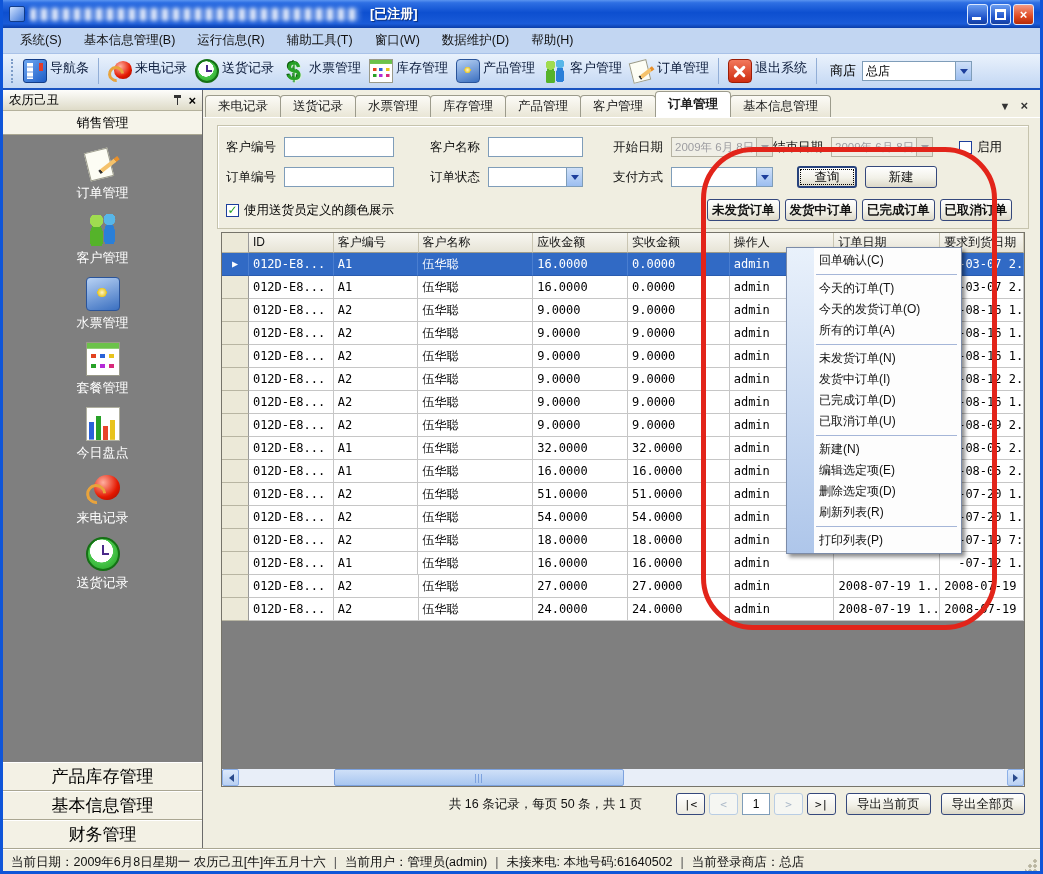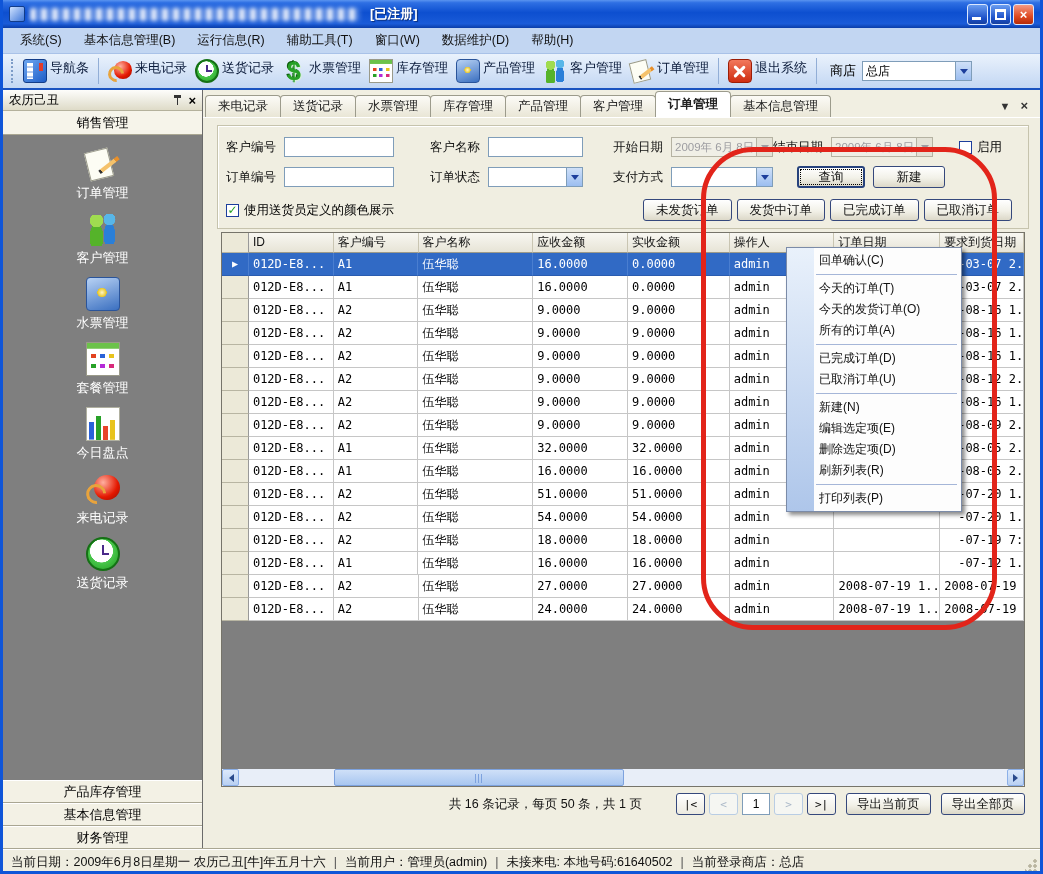--- a/index.html
+++ b/index.html
@@ -55,21 +55,21 @@
   .sb-title{flex:1;}
   .pin-icon{width:9px;height:11px;position:relative;cursor:pointer;}
   .pin-icon::before{content:"";position:absolute;top:0;left:1px;width:7px;height:3px;background:#333;}
   .pin-icon::after{content:"";position:absolute;top:3px;left:4px;width:1px;height:7px;background:#333;}
   .sb-close{font-weight:bold;font-size:13px;cursor:pointer;line-height:1;}
   .sb-section{height:24px;background:#f6f4ea;border-bottom:1px solid #a9a692;display:flex;align-items:center;justify-content:center;font-size:13px;cursor:pointer;}
   .sb-panel{flex:1;display:flex;flex-direction:column;align-items:center;padding-top:12px;gap:10px;overflow:hidden;}
   .sb-item{display:flex;flex-direction:column;align-items:center;gap:3px;cursor:pointer;}
   .sb-item .lbl{color:#fff;font-size:13px;}
   .sb-bottom{flex:none;}
-  .sb-bottom .sec{height:23px;background:#f3f1e5;border-top:1px solid #fff;border-bottom:1px solid #a9a692;display:flex;align-items:center;justify-content:center;font-size:13px;cursor:pointer;}
+  .sb-bottom .sec{height:29px;background:#f3f1e5;border-top:1px solid #fff;border-bottom:1px solid #a9a692;display:flex;align-items:center;justify-content:center;font-size:17px;cursor:pointer;}
   
   .main{flex:1;display:flex;flex-direction:column;min-width:0;}
   .tabstrip{height:28px;background:#f1efe2;display:flex;align-items:flex-end;padding:0 2px;border-bottom:1px solid #fff;}
   .tabs{display:flex;align-items:flex-end;flex:1;}
   .tab{height:22px;padding:0 12px;display:flex;align-items:center;font-size:12.5px;background:linear-gradient(#fcfbf7,#e9e6d6);border:1px solid #9c9b8c;border-bottom:none;border-radius:4px 4px 0 0;margin-right:-1px;cursor:pointer;color:#222;}
   .tab.active{height:26px;background:#fff;font-weight:bold;position:relative;z-index:2;}
   .tab-ctrl{display:flex;align-items:center;gap:10px;padding:0 10px 4px 0;font-size:11px;color:#333;}
   .tab-ctrl span{cursor:pointer;}
   .page{flex:1;background:#f0eee1;position:relative;min-height:0;}
   
@@ -87,21 +87,21 @@
   .datebox{width:102px;height:20px;border:1px solid #b5b2a2;background:#f0efe6;display:flex;align-items:center;color:#9d9da1;}
   .datebox .val{flex:1;padding:0 3px;font-size:11.5px;white-space:nowrap;overflow:hidden;}
   .datebox .combo-btn{background:#e4e2d6;border-left:1px solid #b5b2a2;}
   .datebox .tri-d{border-top-color:#9d9da1;}
   .cb{width:13px;height:13px;border:1px solid #1c3e9c;background:#fff;display:inline-flex;align-items:center;justify-content:center;font-size:12px;color:#21a121;font-weight:bold;flex:none;cursor:pointer;}
   .cb-lbl{margin-left:5px;}
   .xpbtn{height:22px;padding:0 10px;background:linear-gradient(#fff,#f2f1e8 55%,#dcd8c8);border:1px solid #35487c;border-radius:3px;font-size:12.5px;font-family:inherit;cursor:pointer;color:#111;}
   .xpbtn.default{border:2px solid #27427c;}
   .xpbtn.focused{outline:1px dotted #000;outline-offset:-4px;}
   .statusbtns{margin-left:auto;display:flex;gap:5px;}
-  .statusbtns .xpbtn{padding:0 12px;}
+  .statusbtns .xpbtn{padding:0 4px;font-weight:bold;}
   
   .gridwrap{margin:3px 0 0 18px;width:804px;height:555px;border:1px solid #76746a;background:#7f7f7f;display:flex;flex-direction:column;}
   .gridhead{display:flex;height:20px;flex:none;}
   .gh{background:linear-gradient(#f8f7f2,#e7e4d6);border-right:1px solid #c9c5b2;border-bottom:1px solid #9c9a8a;font-size:12px;padding:0 4px;line-height:19px;white-space:nowrap;overflow:hidden;color:#111;cursor:pointer;}
   .grid-row{display:flex;height:23px;flex:none;}
   .gcell{background:#fff;border-right:1px solid #c6c6c6;border-bottom:1px solid #c6c6c6;font:12px "DejaVu Sans Mono","Liberation Sans",monospace;padding:0 4px;line-height:22px;white-space:nowrap;overflow:hidden;color:#000;}
   .gcell.cut{padding-left:18px;}
   .ind{background:#ece9d8;border-right:1px solid #999;border-bottom:1px solid #b8b5a2;text-align:center;font-size:10px;line-height:22px;color:#000;padding:0;}
   .grid-row.sel .gcell{background:#316ac5;color:#fff;border-right-color:#4a7ed0;border-bottom-color:#2a5cb0;}
   .grid-filler{flex:1;background:#7f7f7f;}
@@ -317,21 +317,21 @@
                   <i class="tri-d"></i>
                 </span>
             </div>
             <span class="flabel">支付方式</span>
             <div class="combo w102 mr24">
               <span class="val"></span>
                 <span class="combo-btn">
                   <i class="tri-d"></i>
                 </span>
             </div>
-            <button class="xpbtn default focused" style="width:68px;">查询</button>
+            <button class="xpbtn default focused" style="width:60px;">查询</button>
             <button class="xpbtn" style="width:72px;margin-left:8px;">新建</button>
           </div>
           <div class="frow frow3">
             <span class="cb">✓</span>
             <span class="cb-lbl">使用送货员定义的颜色展示</span>
             <span class="statusbtns" id="status-btns">
                 <button class="xpbtn">未发货订单</button>
                 <button class="xpbtn">发货中订单</button>
                 <button class="xpbtn">已完成订单</button>
                 <button class="xpbtn">已取消订单</button>
@@ -560,20 +560,22 @@
 
   <div class="ctx-menu">
     <div class="ctx-strip"></div>
     <div id="ctx-items">
         <div class="ctx-item">回单确认(C)</div>
         <div class="ctx-sep"></div>
         <div class="ctx-item">今天的订单(T)</div>
         <div class="ctx-item">今天的发货订单(O)</div>
         <div class="ctx-item">所有的订单(A)</div>
         <div class="ctx-sep"></div>
+        <div class="ctx-item">未发货订单(N)</div>
+        <div class="ctx-item">发货中订单(I)</div>
         <div class="ctx-item">已完成订单(D)</div>
         <div class="ctx-item">已取消订单(U)</div>
         <div class="ctx-sep"></div>
         <div class="ctx-item">新建(N)</div>
         <div class="ctx-item">编辑选定项(E)</div>
         <div class="ctx-item">删除选定项(D)</div>
         <div class="ctx-item">刷新列表(R)</div>
         <div class="ctx-sep"></div>
         <div class="ctx-item">打印列表(P)</div>
       </div>

